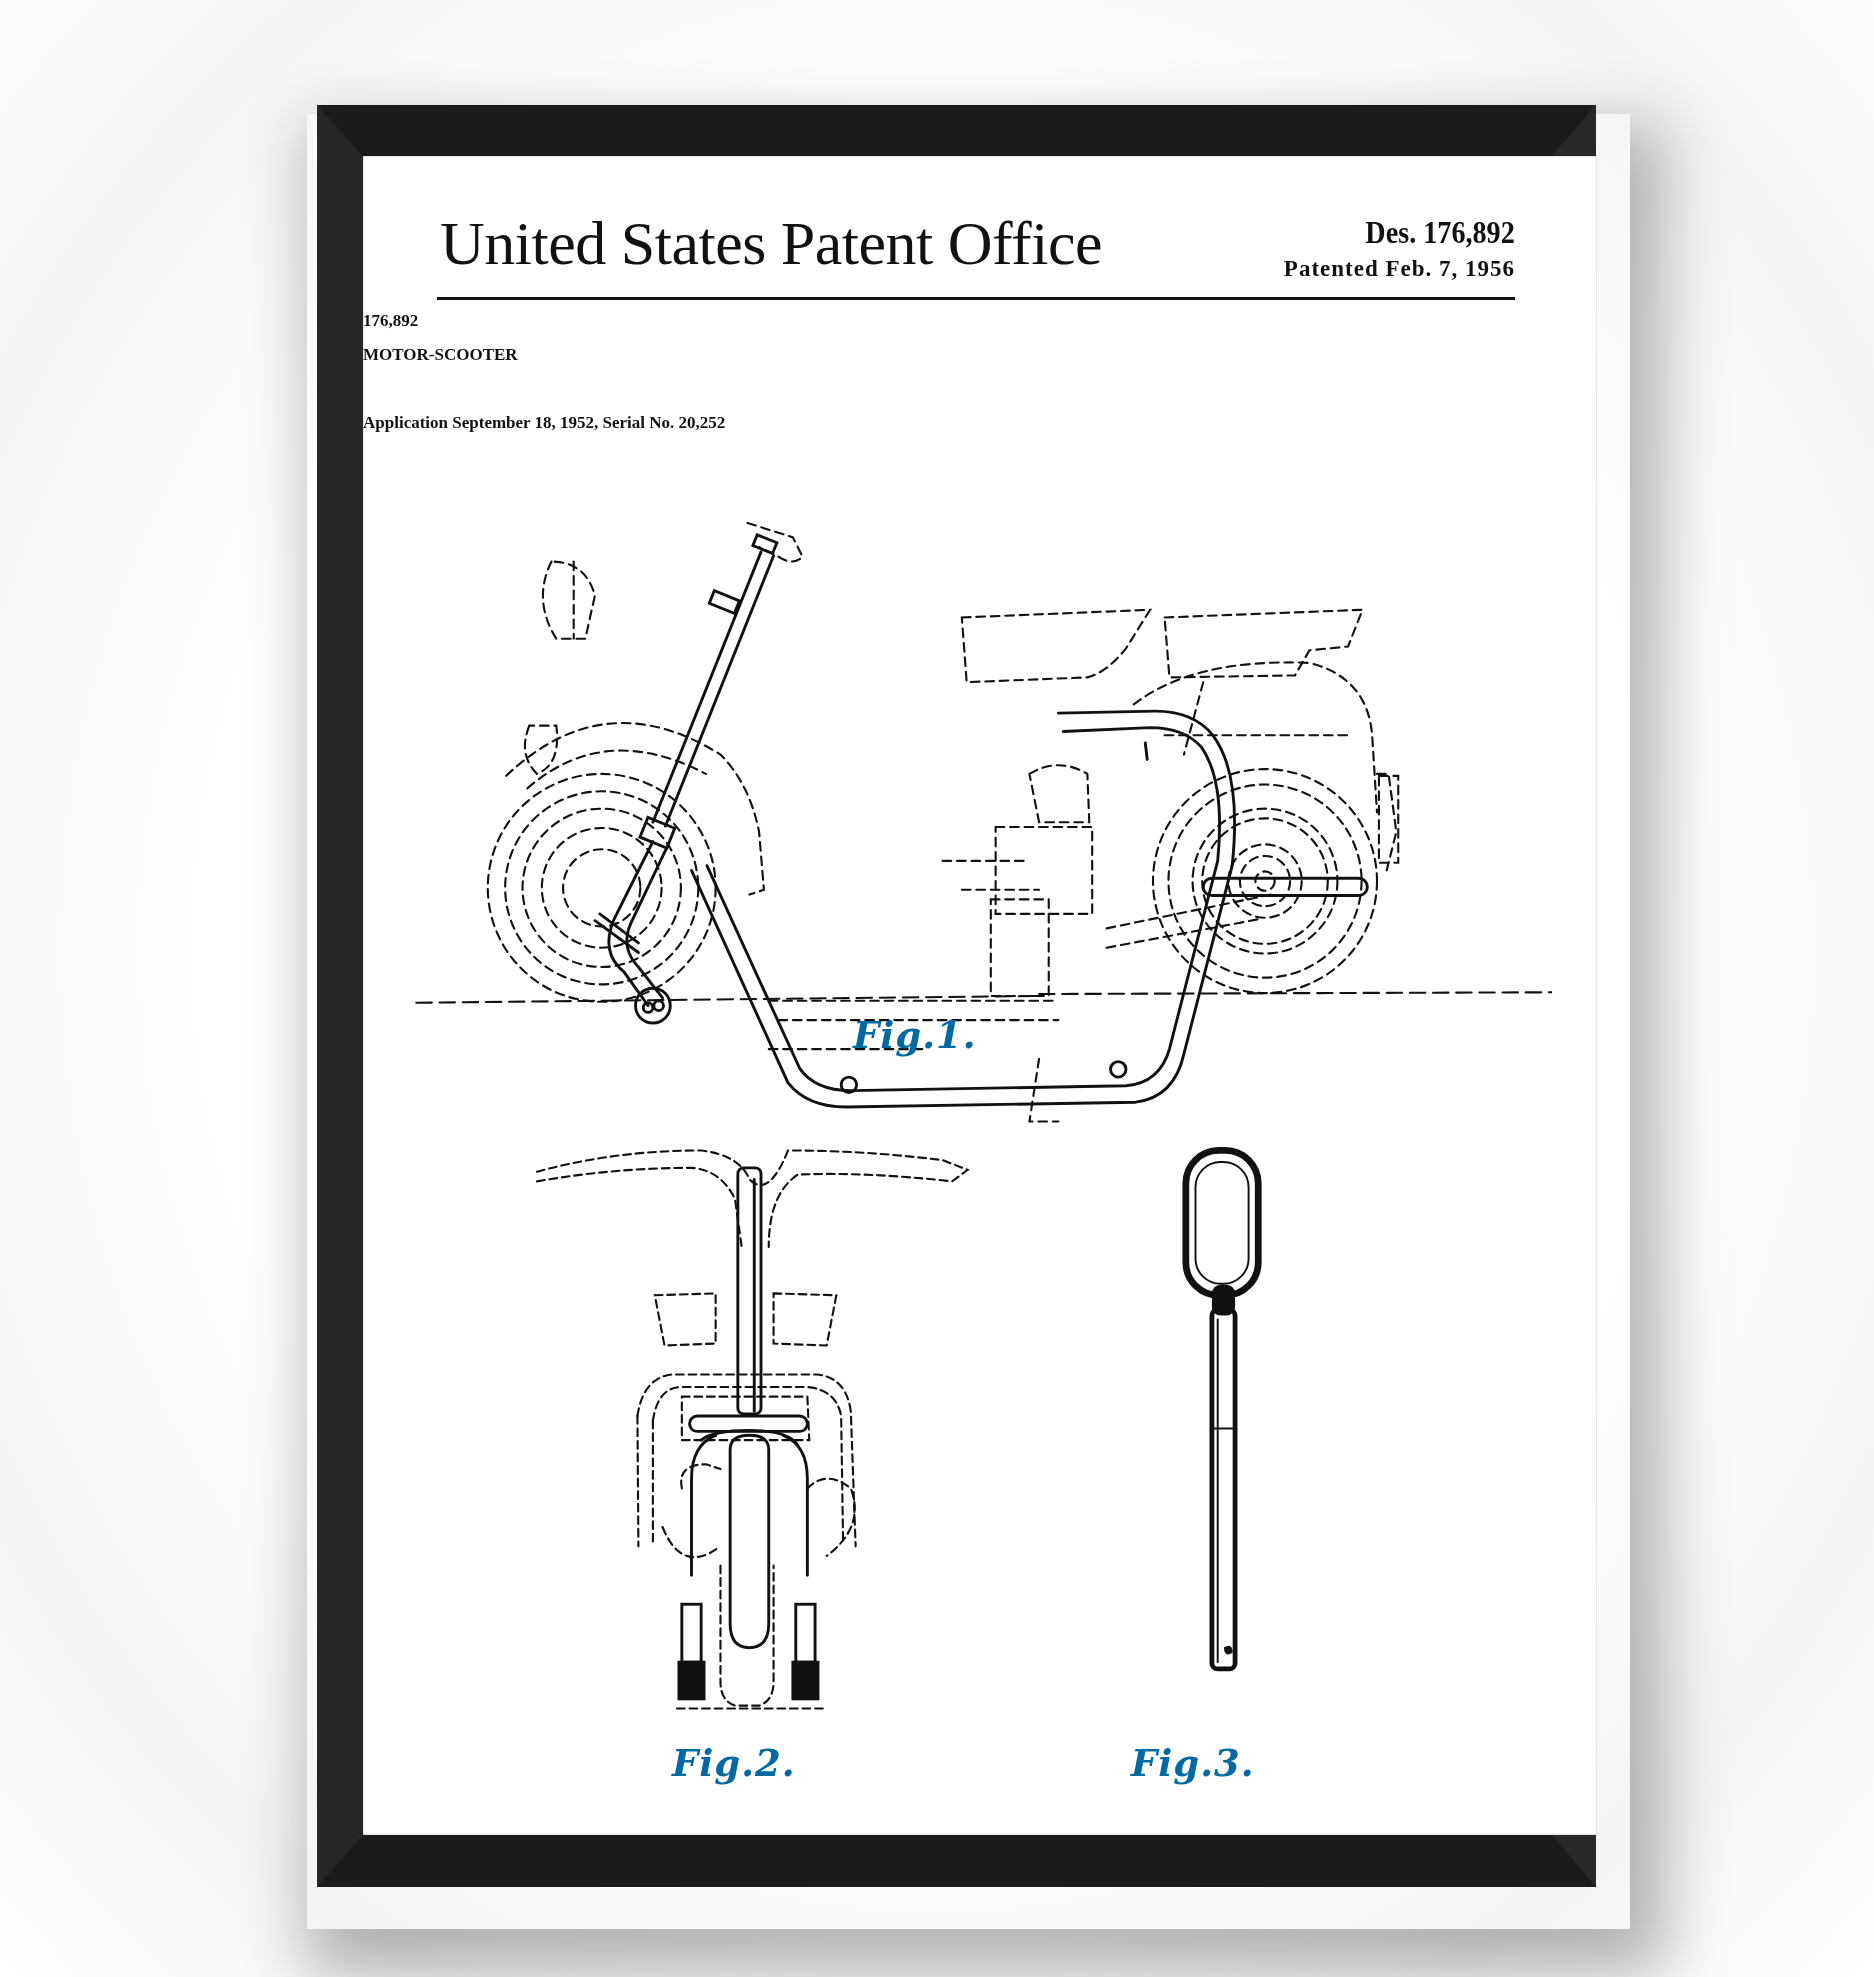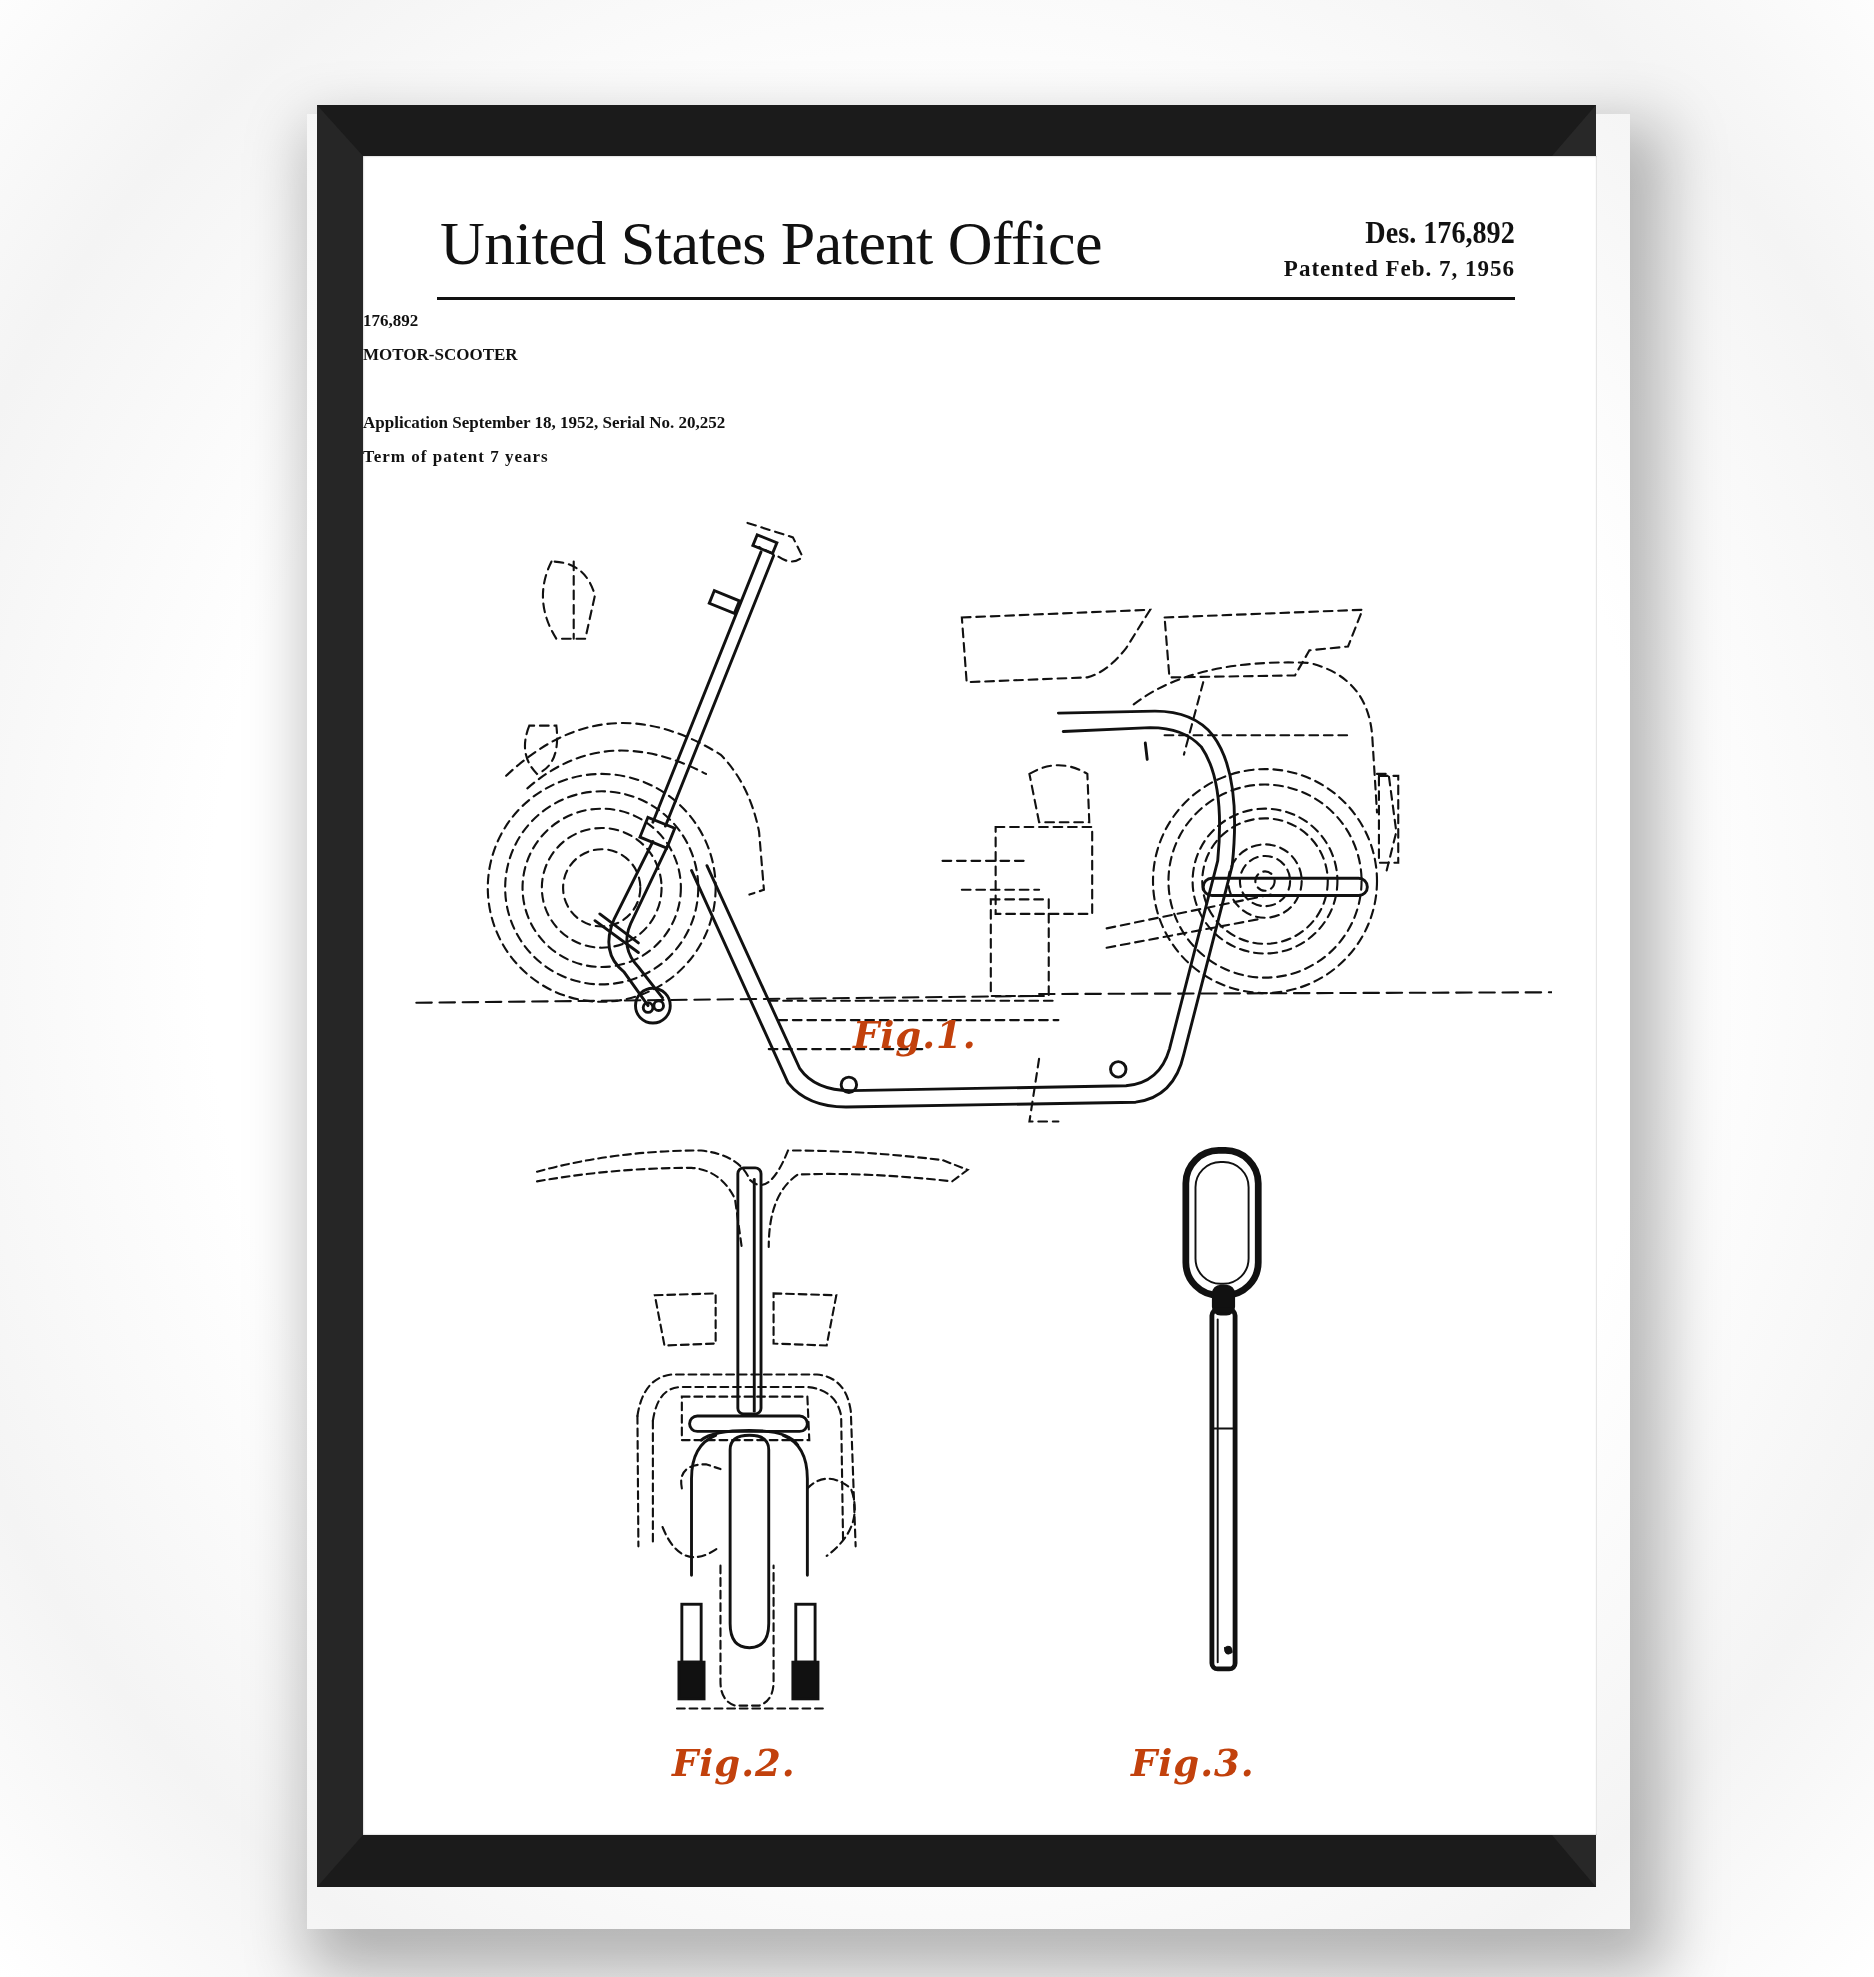--- a/index.html
+++ b/index.html
@@ -21,21 +21,21 @@
      letter-spacing:-0.5px;white-space:nowrap;}
   .hdr-num{position:absolute;right:82px;top:58px;font-size:32px;font-weight:bold;color:#111;
      font-family:"Liberation Serif",serif;transform:scaleX(0.88);transform-origin:right;white-space:nowrap;}
   .hdr-date{position:absolute;right:82px;top:100px;font-size:23px;font-weight:bold;color:#111;
      letter-spacing:1px;white-space:nowrap;}
   .hdr-rule{position:absolute;left:74px;right:82px;top:141px;height:2.9px;background:#111;}
   .meta-line{position:absolute;left:0;width:1191px;font-size:17px;
      font-weight:bold;color:#111;white-space:nowrap;}
   svg{position:absolute;left:0;top:0;}
   .fig-label{position:absolute;font-family:"DejaVu Serif",serif;font-style:italic;font-weight:bold;
-     font-size:37px;color:#c2410c;letter-spacing:1px;white-space:nowrap;}
+     font-size:37px;color:#0369a1;letter-spacing:1px;white-space:nowrap;}
 </style>
 </head>
 <body>
 
 <div class="wall"></div>
 <div class="shadow"></div>
 
 <div class="frame">
   <div class="side-l"></div>
   <div class="side-r"></div>
@@ -43,21 +43,20 @@
 
 <div class="paper">
   <div class="hdr-title">United States Patent Office</div>
   <div class="hdr-num">Des. 176,892</div>
   <div class="hdr-date">Patented Feb. 7, 1956</div>
   <div class="hdr-rule"></div>
 
   <div class="meta-line" style="top:155px;">176,892</div>
   <div class="meta-line" style="top:189px;">MOTOR-SCOOTER</div>
   <div class="meta-line" style="top:257px;">Application September 18, 1952, Serial No. 20,252</div>
-  <div class="meta-line" style="top:291px;letter-spacing:1px;">Term of patent 7 years</div>
 
   <svg width="1189" height="1679" viewBox="0 0 1231 1739">
     <g fill="none" stroke="#111" stroke-width="2.2" stroke-dasharray="9 6" stroke-linecap="round">
 
       <circle cx="247" cy="758" r="118"></circle>
       <circle cx="247" cy="758" r="100"></circle>
       <circle cx="247" cy="758" r="82"></circle>
       <circle cx="247" cy="758" r="62"></circle>
       <circle cx="247" cy="758" r="40"></circle>
 

